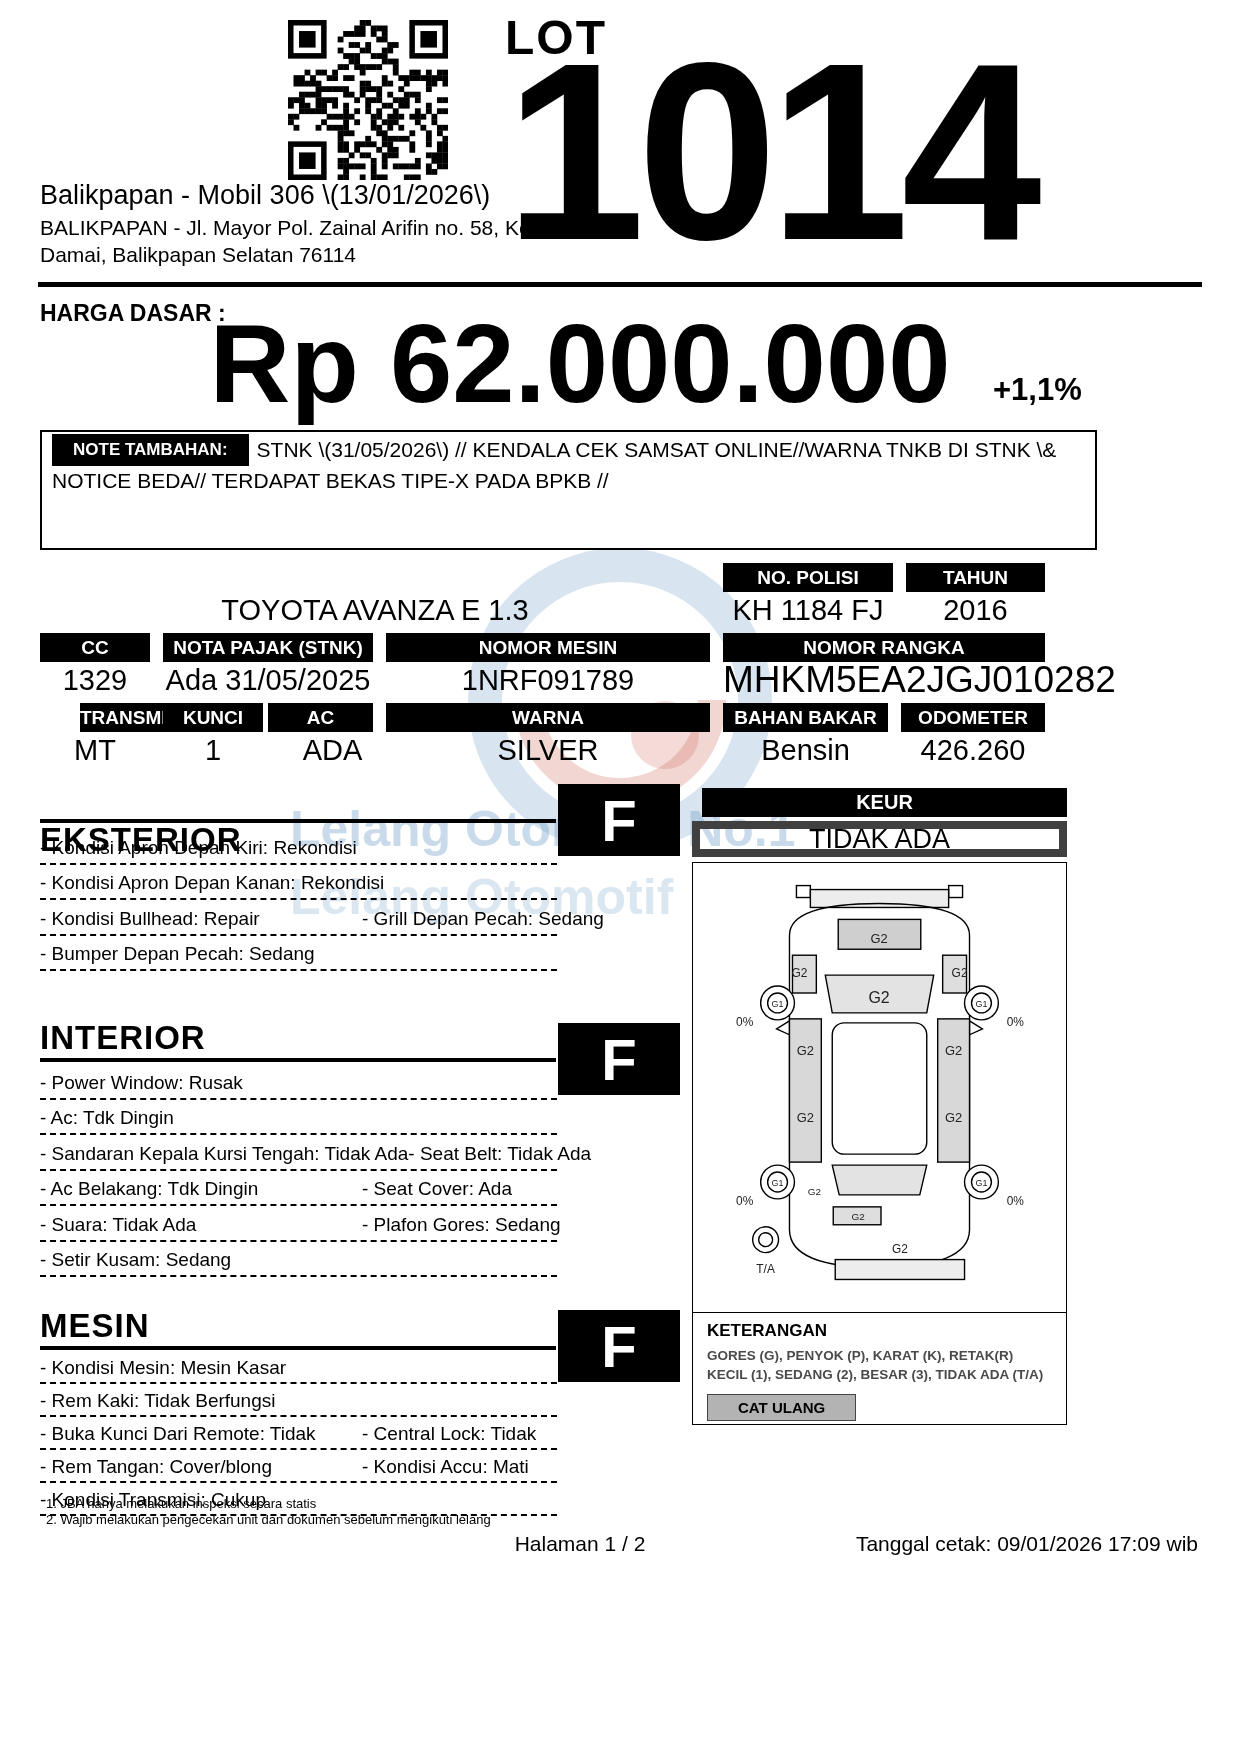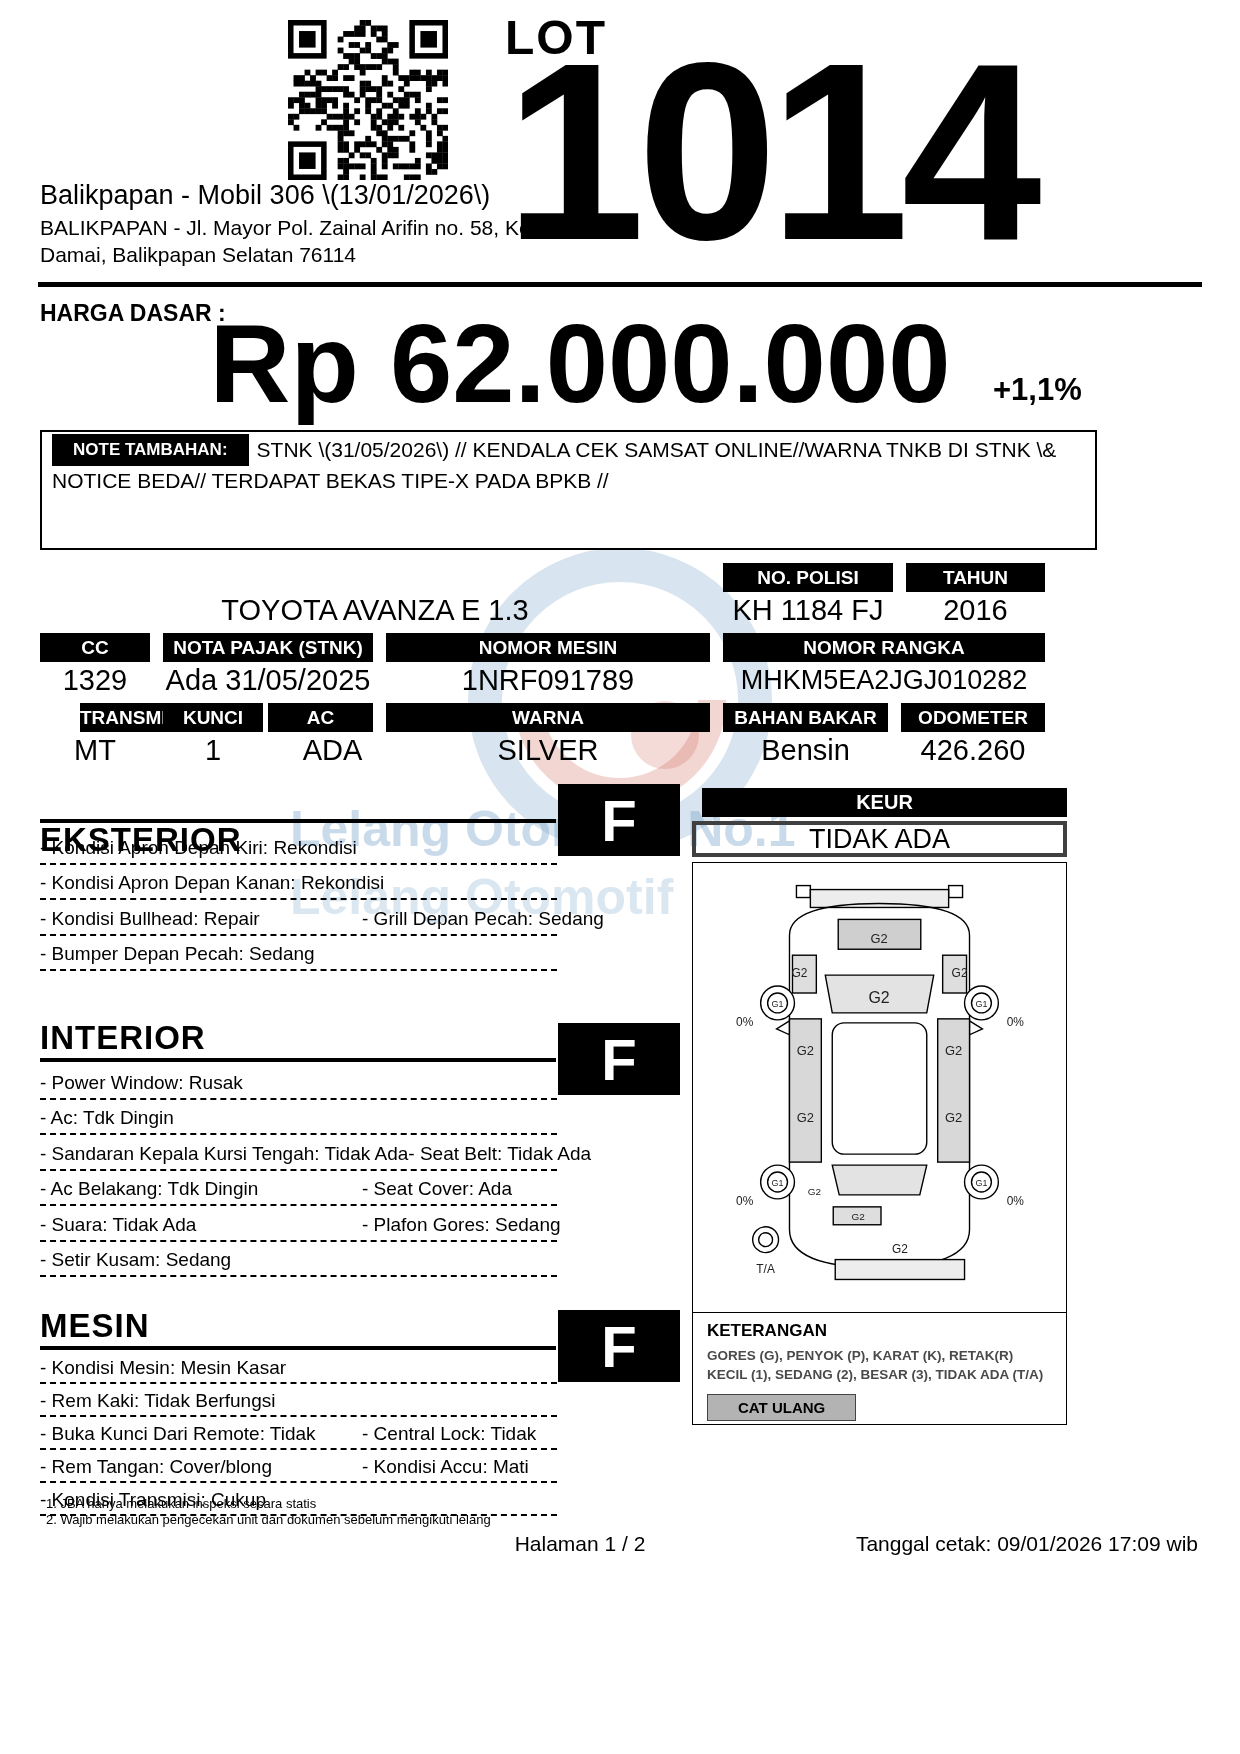--- a/index.html
+++ b/index.html
@@ -41,21 +41,21 @@
   .v-merk { left: 40px;  top: 592px; width: 670px; }
   .v-polisi { left: 723px; top: 592px; width: 170px; }
   .v-tahun { left: 906px; top: 592px; width: 139px; }
   .h-cc { left: 40px;  top: 633px; width: 110px; }
   .h-nota { left: 163px; top: 633px; width: 210px; }
   .h-mesin { left: 386px; top: 633px; width: 324px; }
   .h-rangka { left: 723px; top: 633px; width: 322px; }
   .v-cc { left: 40px;  top: 662px; width: 110px; }
   .v-nota { left: 163px; top: 662px; width: 210px; }
   .v-mesin { left: 386px; top: 662px; width: 324px; }
-  .v-rangka { left: 723px; top: 662px; width: 322px; font-size: 27px; }
+  .v-rangka { left: 723px; top: 662px; width: 322px; font-size: 37px; }
   .h-transmisi { left: 40px;  top: 703px; width: 88px; margin-left: 40px; }
   .h-kunci { left: 163px; top: 703px; width: 100px; }
   .h-ac { left: 268px; top: 703px; width: 105px; }
   .h-warna { left: 386px; top: 703px; width: 324px; }
   .h-bahan { left: 723px; top: 703px; width: 165px; }
   .h-odo { left: 901px; top: 703px; width: 144px; }
   .v-transmisi { left: 40px;  top: 732px; width: 110px; }
   .v-kunci { left: 163px; top: 732px; width: 100px; }
   .v-ac { left: 280px; top: 732px; width: 105px; }
   .v-warna { left: 386px; top: 732px; width: 324px; }
@@ -70,21 +70,21 @@
   .irow { height: 35.5px; border-bottom: 2px dashed #000; display: flex; align-items: flex-end; padding-bottom: 4px; font-size: 19px; white-space: nowrap; }
   .ileft { flex: 0 0 322px; }
   .iright { flex: 1; }
   .t-ekst { top: 821px; } .r-ekst { top: 819px; } .g-ekst { top: 784px; } .i-ekst { top: 829px; }
   .t-int  { top: 1019px; } .r-int { top: 1058px; } .g-int { top: 1023px; } .i-int { top: 1064px; }
   .t-mes  { top: 1307px; } .r-mes { top: 1346px; } .g-mes { top: 1310px; } .i-mes { top: 1351px; }
   .i-mes .irow { height: 33px; padding-bottom: 3px; }
 
   
   .keur-header { position: absolute; left: 702px; top: 788px; width: 365px; height: 29px; background: #000; color: #fff; font-weight: bold; font-size: 20px; display: flex; align-items: center; justify-content: center; }
-  .keur-value { position: absolute; left: 692px; top: 821px; width: 375px; height: 36px; border: 4px solid #404040; font-size: 27px; display: flex; align-items: center; justify-content: center; }
+  .keur-value { position: absolute; left: 692px; top: 821px; width: 375px; height: 36px; border: 8px solid #404040; font-size: 27px; display: flex; align-items: center; justify-content: center; }
   .keur-panel { position: absolute; left: 692px; top: 862px; width: 375px; height: 563px; border: 1px solid #000; }
   .car-svg { display: block; width: 373px; height: 450px; border-bottom: 1px solid #000; }
   .ket { padding: 8px 14px; }
   .ket-title { font-weight: bold; font-size: 17px; margin-bottom: 7px; }
   .ket-line { font-size: 13.5px; font-weight: bold; color: #4a4a4a; margin-bottom: 4px; }
   .cat-ulang { display: inline-block; background: #b3b3b3; border: 1px solid #444; font-weight: bold; font-size: 15px; padding: 4px 30px; margin-top: 8px; }
 
   
   .footnote { position: absolute; left: 46px; font-size: 13px; }
   .f1 { top: 1496px; } .f2 { top: 1512px; }

